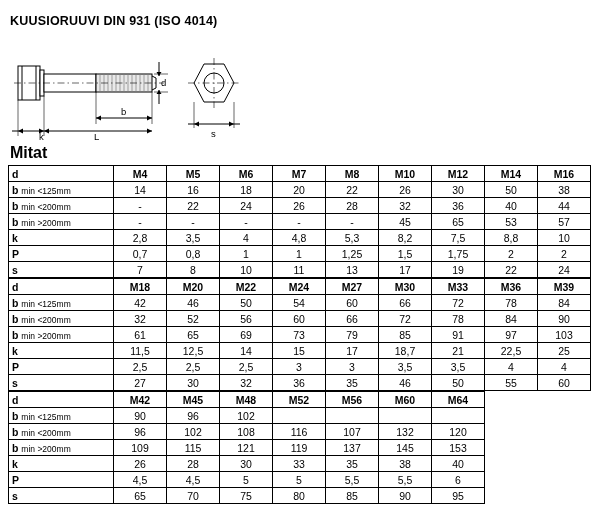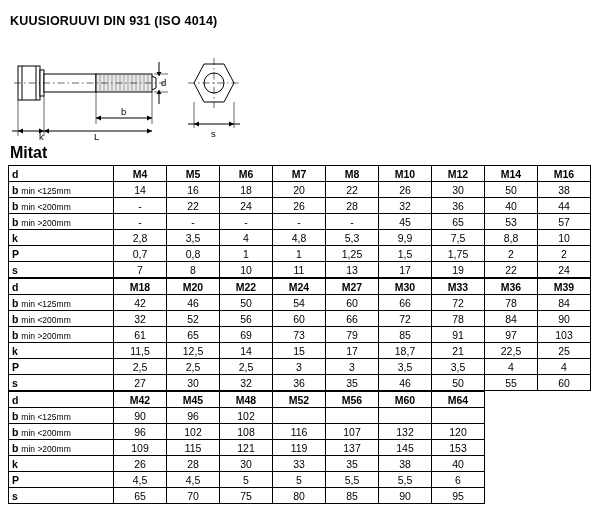--- a/index.html
+++ b/index.html
@@ -227,21 +227,21 @@
         <td>53</td>
         <td>57</td>
       </tr>
       <tr>
         <td class="rowhead">k</td>
         <td>2,8</td>
         <td>3,5</td>
         <td>4</td>
         <td>4,8</td>
         <td>5,3</td>
-        <td>9,9</td>
+        <td>8,2</td>
         <td>7,5</td>
         <td>8,8</td>
         <td>10</td>
       </tr>
       <tr>
         <td class="rowhead">P</td>
         <td>0,7</td>
         <td>0,8</td>
         <td>1</td>
         <td>1</td>

